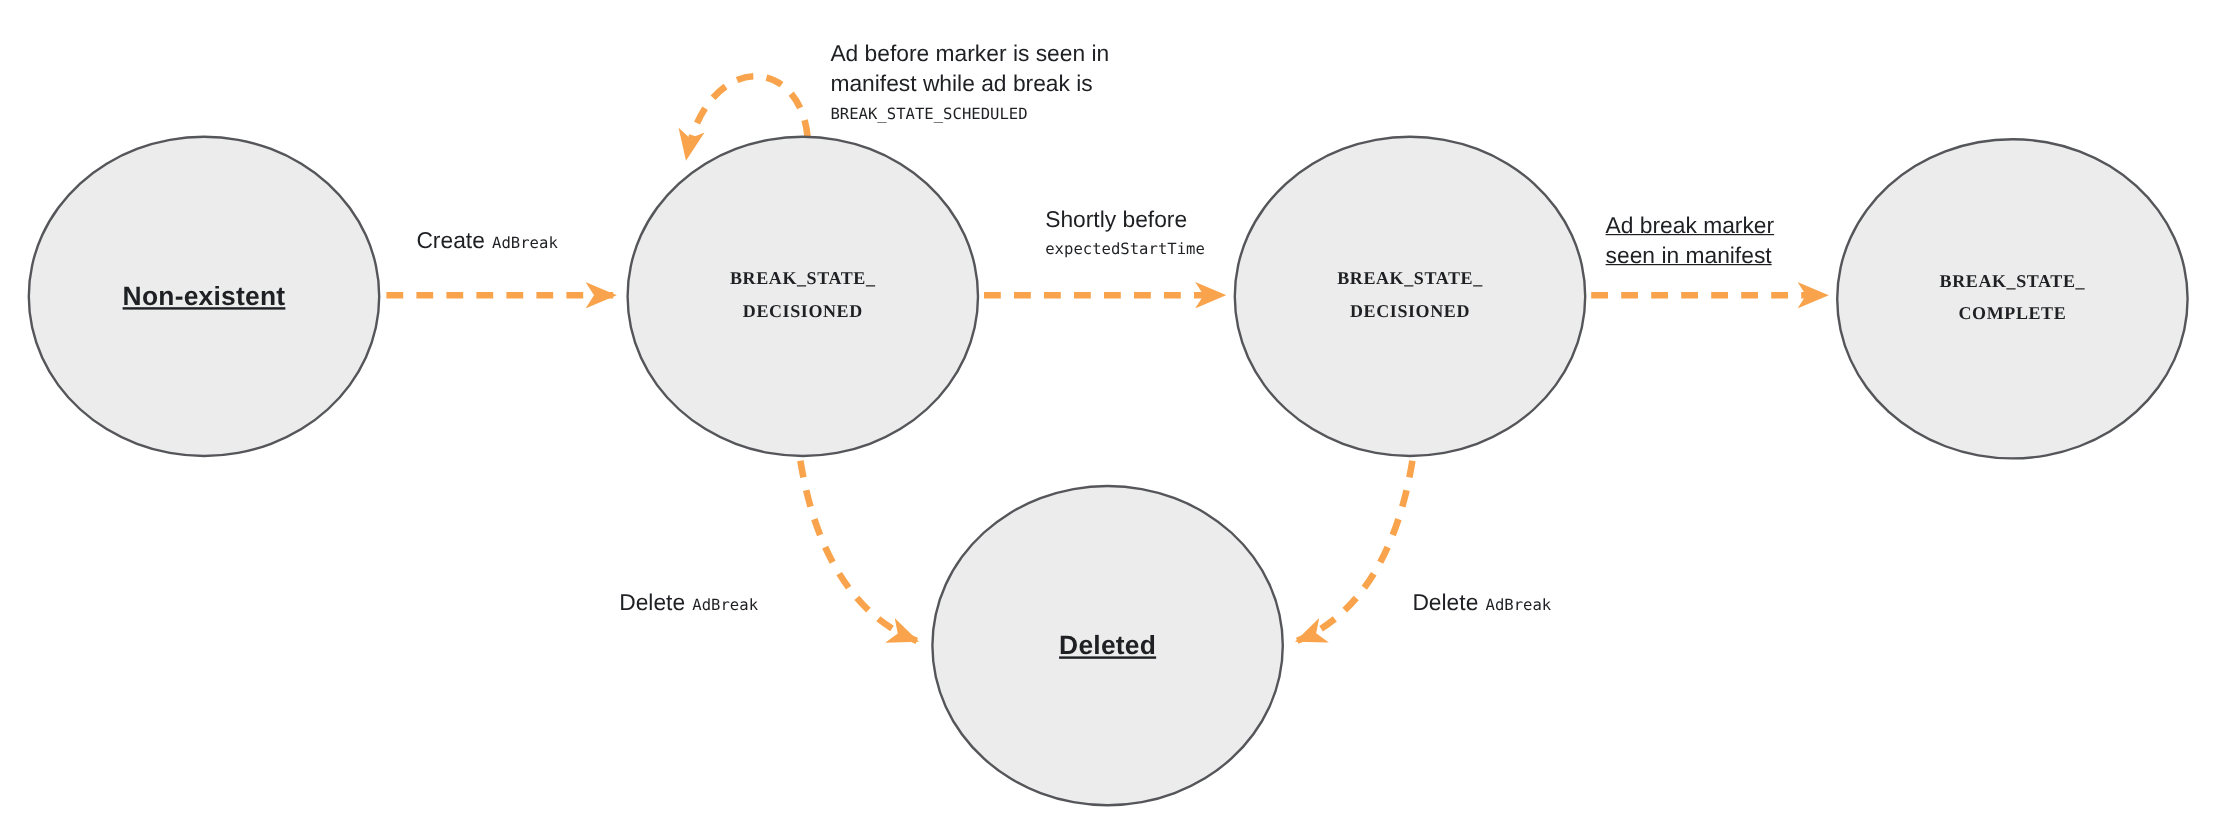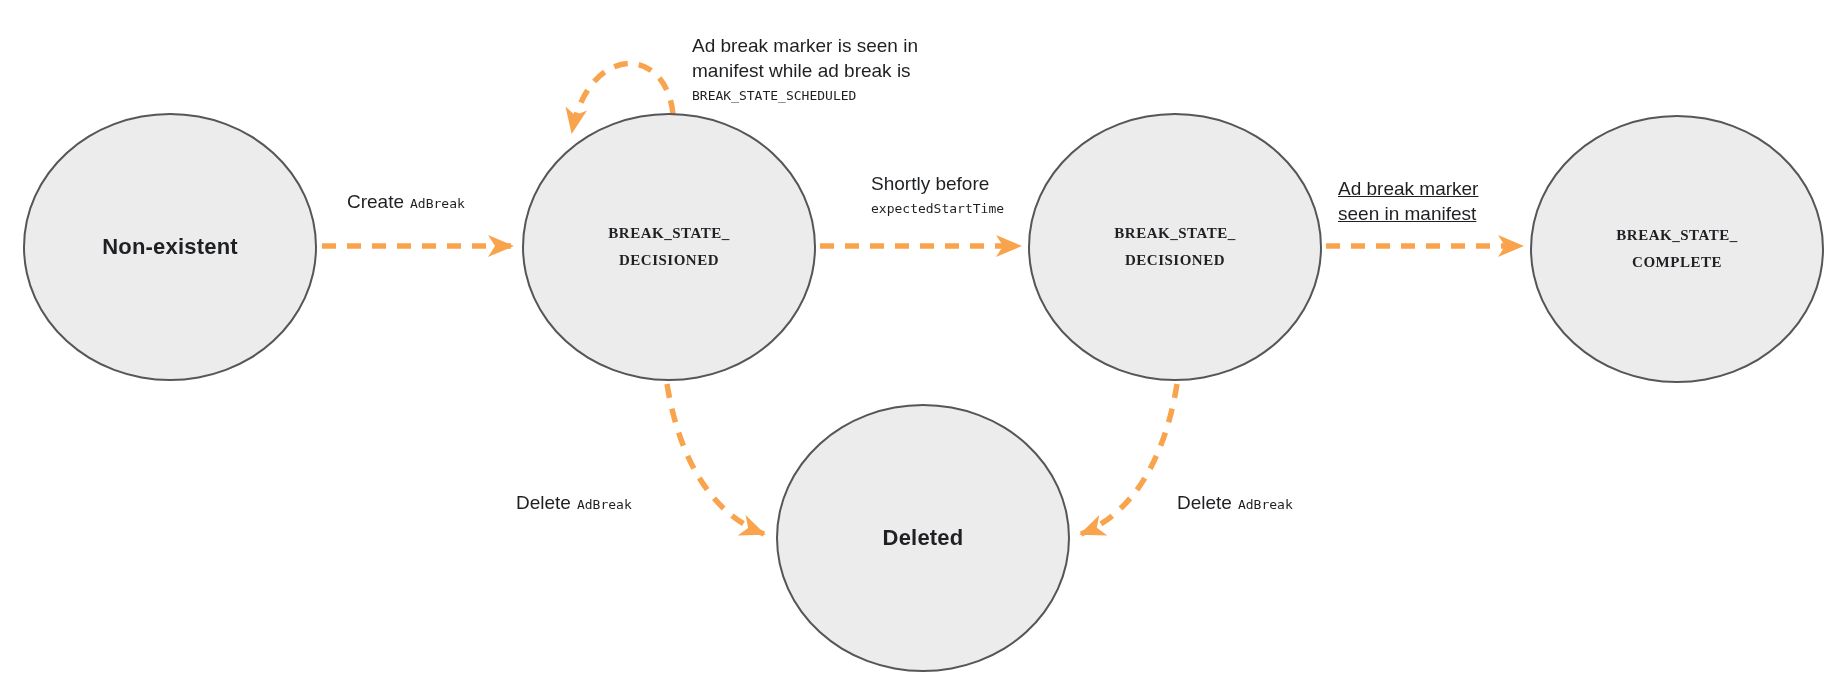--- a/index.html
+++ b/index.html
@@ -42,20 +42,21 @@
     flex-direction: column;
     align-items: center;
     justify-content: center;
     text-align: center;
   }
   .state-name-sans {
     font-weight: bold;
     font-size: 22px;
     letter-spacing: 0.2px;
     color: var(--text);
+    text-decoration: underline;
   }
   .state-name-mono {
     font-family: Liberation Serif, serif;
     font-weight: bold;
     font-size: 15px;
     line-height: 27px;
     letter-spacing: 0.5px;
     color: var(--text);
   }
   .edge-label {
@@ -111,21 +112,21 @@
 
   <div class="state" style="left: 776px; top: 404px; align-items: center;">
     <div class="state-name-sans">Deleted</div>
   </div>
 
   <div class="edge-label" style="left: 347px; top: 189px;">
     <span class="w">Create</span><span class="code">AdBreak</span>
   </div>
 
   <div class="edge-label" style="left: 692px; top: 33px;">
-    <div>Ad break marker is seen in</div>
+    <div>Ad before marker is seen in</div>
     <div>manifest while ad break is</div>
     <div class="code">BREAK_STATE_SCHEDULED</div>
   </div>
 
   <div class="edge-label" style="left: 827px; top: 171px; margin-left: 44px;">
     <div>Shortly before</div>
     <div class="code">expectedStartTime</div>
   </div>
 
   <div class="edge-label" style="left: 1338px; top: 176px; text-decoration: underline;">

